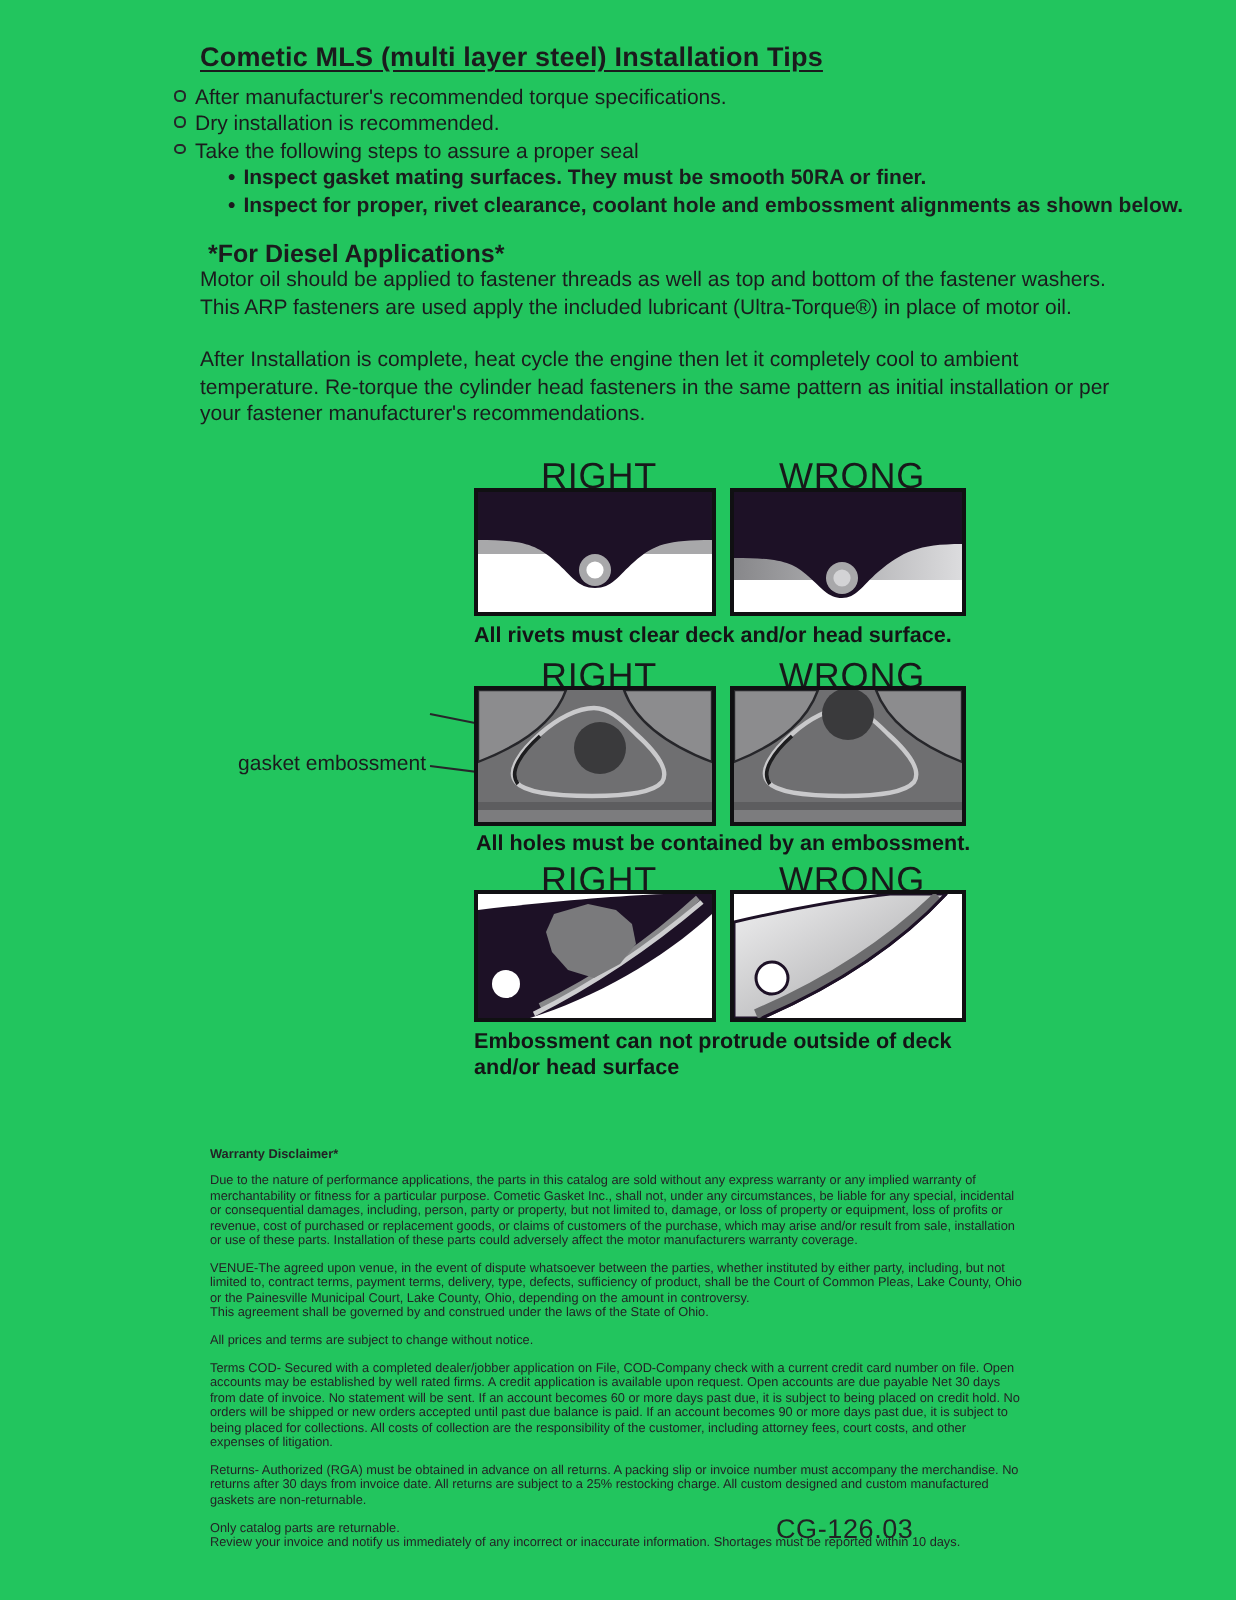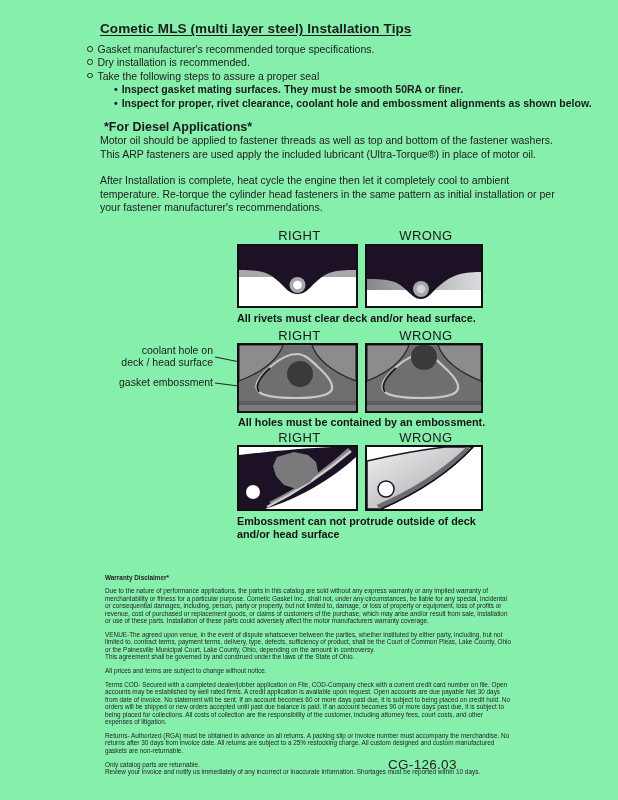--- a/index.html
+++ b/index.html
@@ -1,59 +1,59 @@
 <!DOCTYPE html>
 <html><head>
 <meta charset="utf-8">
 <style>
   html,body { margin:0; padding:0; background:#ffffff; }
   .page {
-    position:relative; width:618px; height:800px; background:#86efac;
+    position:relative; width:618px; height:800px; background:#22c55e;
     font-family:"Liberation Sans", sans-serif; color:#1b1b1d; overflow:hidden;
   }
   .title {
     position:absolute; left:100px; top:21px; margin:0;
     font-size:13.5px; font-weight:bold; text-decoration:underline; text-underline-offset:2px;
     letter-spacing:0.1px;
   }
   .tips { position:absolute; left:87px; top:43px; width:515px; font-size:10.5px; line-height:13.4px; }
   .tip::before {
     content:""; display:inline-block; width:3.5px; height:3.5px;
     border:1px solid #26262a; border-radius:50%; margin-right:5px; vertical-align:1.5px;
   }
   .subtip { margin-left:27px;font-weight:bold; }
   .subtip::before { content:"\2022"; margin-right:4px; }
   .diesel-head { position:absolute; left:100px; top:116px; margin:4px; font-size:12.5px; font-weight:bold; }
   .bodypara { position:absolute; left:100px; width:470px; margin:0; font-size:10.5px; line-height:13.6px; }
   .p1 { top:134px; }
   .p2 { top:174px; }
   .note { top:215px; }
 
-  .fig-head { position:absolute; font-size:13px; letter-spacing:0.4px; text-align:center; color:#18181a; }
+  .fig-head { position:absolute; font-size:18px; letter-spacing:0.4px; text-align:center; color:#18181a; }
   .fig-box { position:absolute; }
   .fig-box svg { display:block; }
   .caption { position:absolute; font-size:10.8px; font-weight:600; color:#141416; line-height:12.5px; }
 
   .callout { position:absolute; width:103px; text-align:right; font-size:10.5px; line-height:11.5px; color:#1b1b1d; }
   .leader { position:absolute; left:205px; top:350px; pointer-events:none; }
 
   .fineprint { position:absolute; left:105px; top:574px; width:407px; font-size:6.4px; line-height:7.4px; color:#232325; }
   .fineprint h2 { margin:0 0 6px 0; font-size:6.4px; font-weight:bold; }
   .fineprint p { margin:0 0 6.5px 0; white-space:pre-line; }
   .page-code { position:absolute; left:388px; top:757px; font-size:13.5px; letter-spacing:0.3px; color:#222224; }
 </style>
 </head>
 <body>
 
 <div class="page">
 
   <h1 class="title">Cometic MLS (multi layer steel) Installation Tips</h1>
 
   <div class="tips">
-    <div class="tip">Gasket manufacturer's recommended torque specifications.</div>
+    <div class="tip">After manufacturer's recommended torque specifications.</div>
     <div class="tip">Dry installation is recommended.</div>
     <div class="tip">Take the following steps to assure a proper seal</div>
     <div class="subtip">Inspect gasket mating surfaces.  They must be smooth 50RA or finer.</div>
     <div class="subtip">Inspect for proper, rivet clearance, coolant hole and embossment alignments as shown below.</div>
   </div>
 
   <h2 class="diesel-head">*For Diesel Applications*</h2>
   <p class="bodypara p1">Motor oil should be applied to fastener threads as well as top and bottom of the fastener washers. This ARP fasteners are used apply the included lubricant (Ultra-Torque®) in place of motor oil.</p>
   <p class="bodypara p2">After Installation is complete, heat cycle the engine then let it completely cool to ambient temperature. Re-torque the cylinder head fasteners in the same pattern as initial installation or per your fastener manufacturer's recommendations.</p>
 
@@ -95,24 +95,20 @@
         <circle cx="56" cy="45" r="8" fill="#a8a8aa"></circle>
         <circle cx="56" cy="45" r="4.3" fill="#d3d3d5"></circle>
       </g>
     </svg>
   </div>
   <div class="caption" style="left:237px; top:312px;">All rivets must clear deck and/or head surface.</div>
 
   <span class="fig-head" style="left:237px; top:328px; width:125px;">RIGHT</span>
   <span class="fig-head" style="left:365px; top:328px; width:122px;">WRONG</span>
 
-  <div class="callout" style="left:110px; top:345px;">
-    <div>coolant hole on</div>
-    <div>deck / head surface</div>
-  </div>
   <div class="callout" style="left:110px; top:377px;">gasket embossment</div>
   <svg class="leader" width="110" height="46" viewBox="0 0 110 46">
     <line x1="10" y1="7" x2="95" y2="24" stroke="#26262a" stroke-width="1.1"></line>
     <line x1="10" y1="33" x2="57" y2="39" stroke="#26262a" stroke-width="1.1"></line>
   </svg>
 
   <div class="fig-box" style="left:237px; top:343px;">
     <svg width="121" height="70" viewBox="0 0 121 70">
       <defs>
           <clipPath id="c3">

